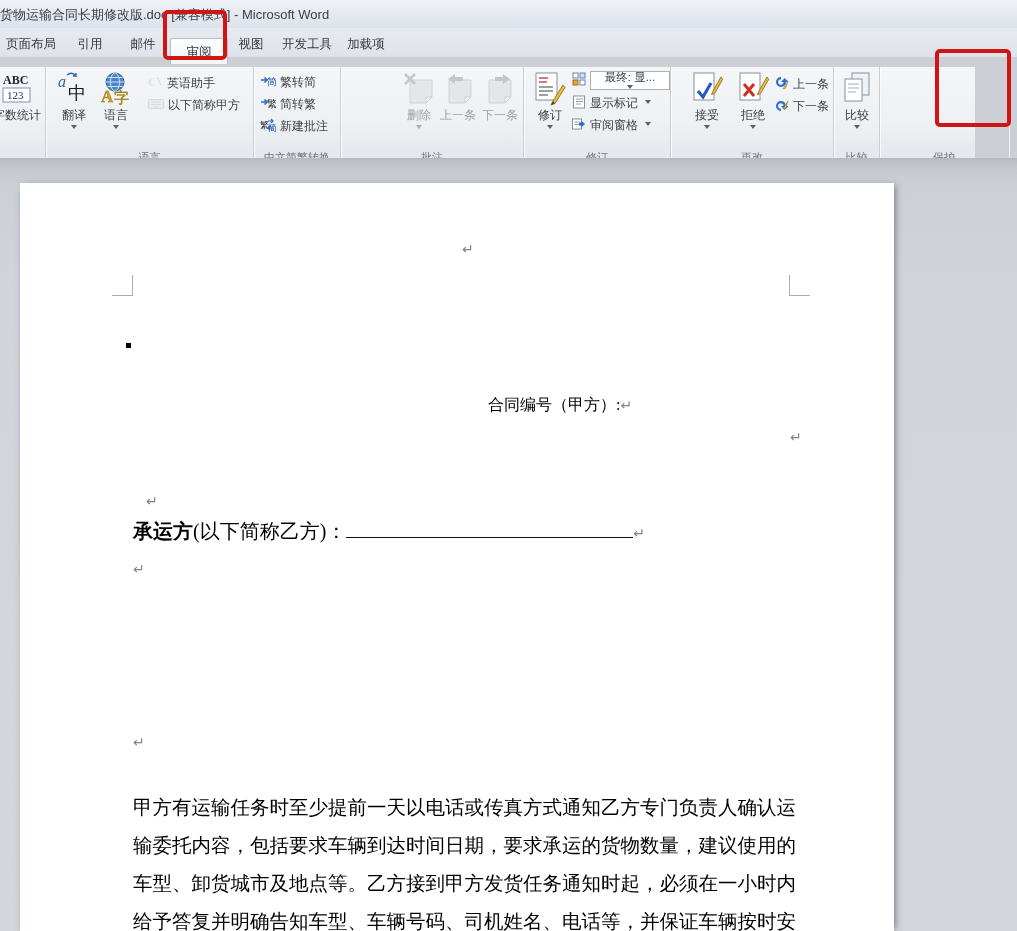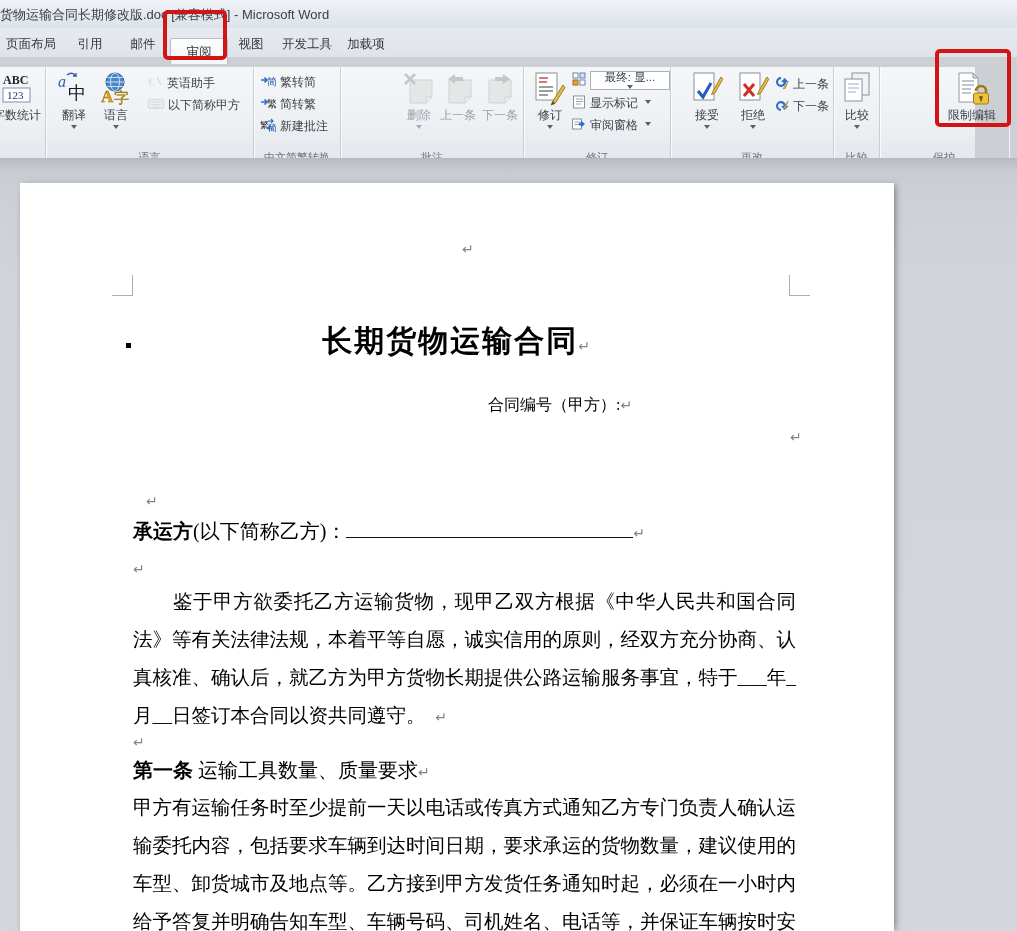--- a/index.html
+++ b/index.html
@@ -325,76 +325,53 @@
           <path d="M8 13 h11 M8 17 h11 M8 21 h8" stroke="#9ab0d0" stroke-width="1.2"></path>
         </svg>
       </span>
       <span class="lbl">比较</span>
       <span class="tri"></span>
     </div>
     <div class="glabel">比较</div>
   </div>
 
   <div class="rgroup" style="left:880px;width:129px">
-    <div class="bigbtn" style="left:62px;width:60px">
-      <span class="ic">
-        <svg width="34" height="36" viewBox="0 0 34 36">
-          <path d="M4 2 h14 l5 5 v24 H4 z" fill="#fff" stroke="#9098a2"></path>
-          <path d="M18 2 l0 5 5 0 z" fill="#dfe3e8" stroke="#9098a2"></path>
-          <path d="M7 10 h12 M7 14 h12 M7 18 h9 M7 22 h9" stroke="#aeb4bc" stroke-width="1.3"></path>
-          <path d="M21 20 a5 5 0 0 1 10 0 v3" fill="none" stroke="#a07a1a" stroke-width="2.6"></path>
-          <rect x="18.5" y="22" width="15" height="11" rx="2" fill="#ecc23f" stroke="#a07a1a"></rect>
-          <circle cx="26" cy="26.5" r="1.8" fill="#7a5c10"></circle>
-            <rect x="25.2" y="27" width="1.7" height="3.4" fill="#7a5c10"></rect>
-        </svg>
-      </span>
-      <span class="lbl">限制编辑</span>
-    </div>
     <div class="glabel">保护</div>
   </div>
 </div>
 
 <div class="redbox" style="left:163px;top:10px;width:64px;height:50px"></div>
 <div class="redbox" style="left:935px;top:49px;width:76px;height:78px"></div>
 
 <div class="docarea">
   <div class="page">
 
     <span class="abs pmark" style="left:442px;top:58px">↵</span>
     <div class="abs cropmark cm-tl" style="left:92px;top:92px"></div>
     <div class="abs cropmark cm-tr" style="left:769px;top:92px"></div>
 
-    <div class="abs serif doc-title">
-      <span>长期货物运输合同</span><span class="pmark">↵</span>
-    </div>
     <div class="abs bullet-square"></div>
 
     <div class="abs serif contract-line">
       <span>合同编号（甲方）:</span><span class="pmark">↵</span>
     </div>
 
     <span class="abs pmark" style="left:770px;top:246px">↵</span>
 
 
     <span class="abs pmark" style="left:126px;top:310px">↵</span>
 
     <div class="abs serif fieldline" style="top:335px">
       <b>承运方</b><span>(以下简称乙方)：</span><span class="blank"></span><span class="pmark">↵</span>
     </div>
 
     <span class="abs pmark" style="left:113px;top:378px">↵</span>
 
-    <div class="abs serif para indent2" style="top:400px">
-      <span>鉴于甲方欲委托乙方运输货物，现甲乙双方根据《中华人民共和国合同法》等有关法律法规，本着平等自愿，诚实信用的原则，经双方充分协商、认真核准、确认后，就乙方为甲方货物长期提供公路运输服务事宜，特于___年_月__日签订本合同以资共同遵守。</span>&nbsp;&nbsp;<span class="pmark">↵</span>
-    </div>
 
     <span class="abs pmark" style="left:113px;top:551px">↵</span>
 
-    <div class="abs serif clause">
-      <b>第一条</b>&nbsp;<span>运输工具数量、质量要求</span><span class="pmark">↵</span>
-    </div>
 
     <div class="abs serif para" style="top:606px">
       <span>甲方有运输任务时至少提前一天以电话或传真方式通知乙方专门负责人确认运输委托内容，包括要求车辆到达时间日期，要求承运的货物数量，建议使用的车型、卸货城市及地点等。乙方接到甲方发货任务通知时起，必须在一小时内给予答复并明确告知车型、车辆号码、司机姓名、电话等，并保证车辆按时安全到甲方指定地。</span>
     </div>
 
   </div>
 </div>
 
 </body></html>

